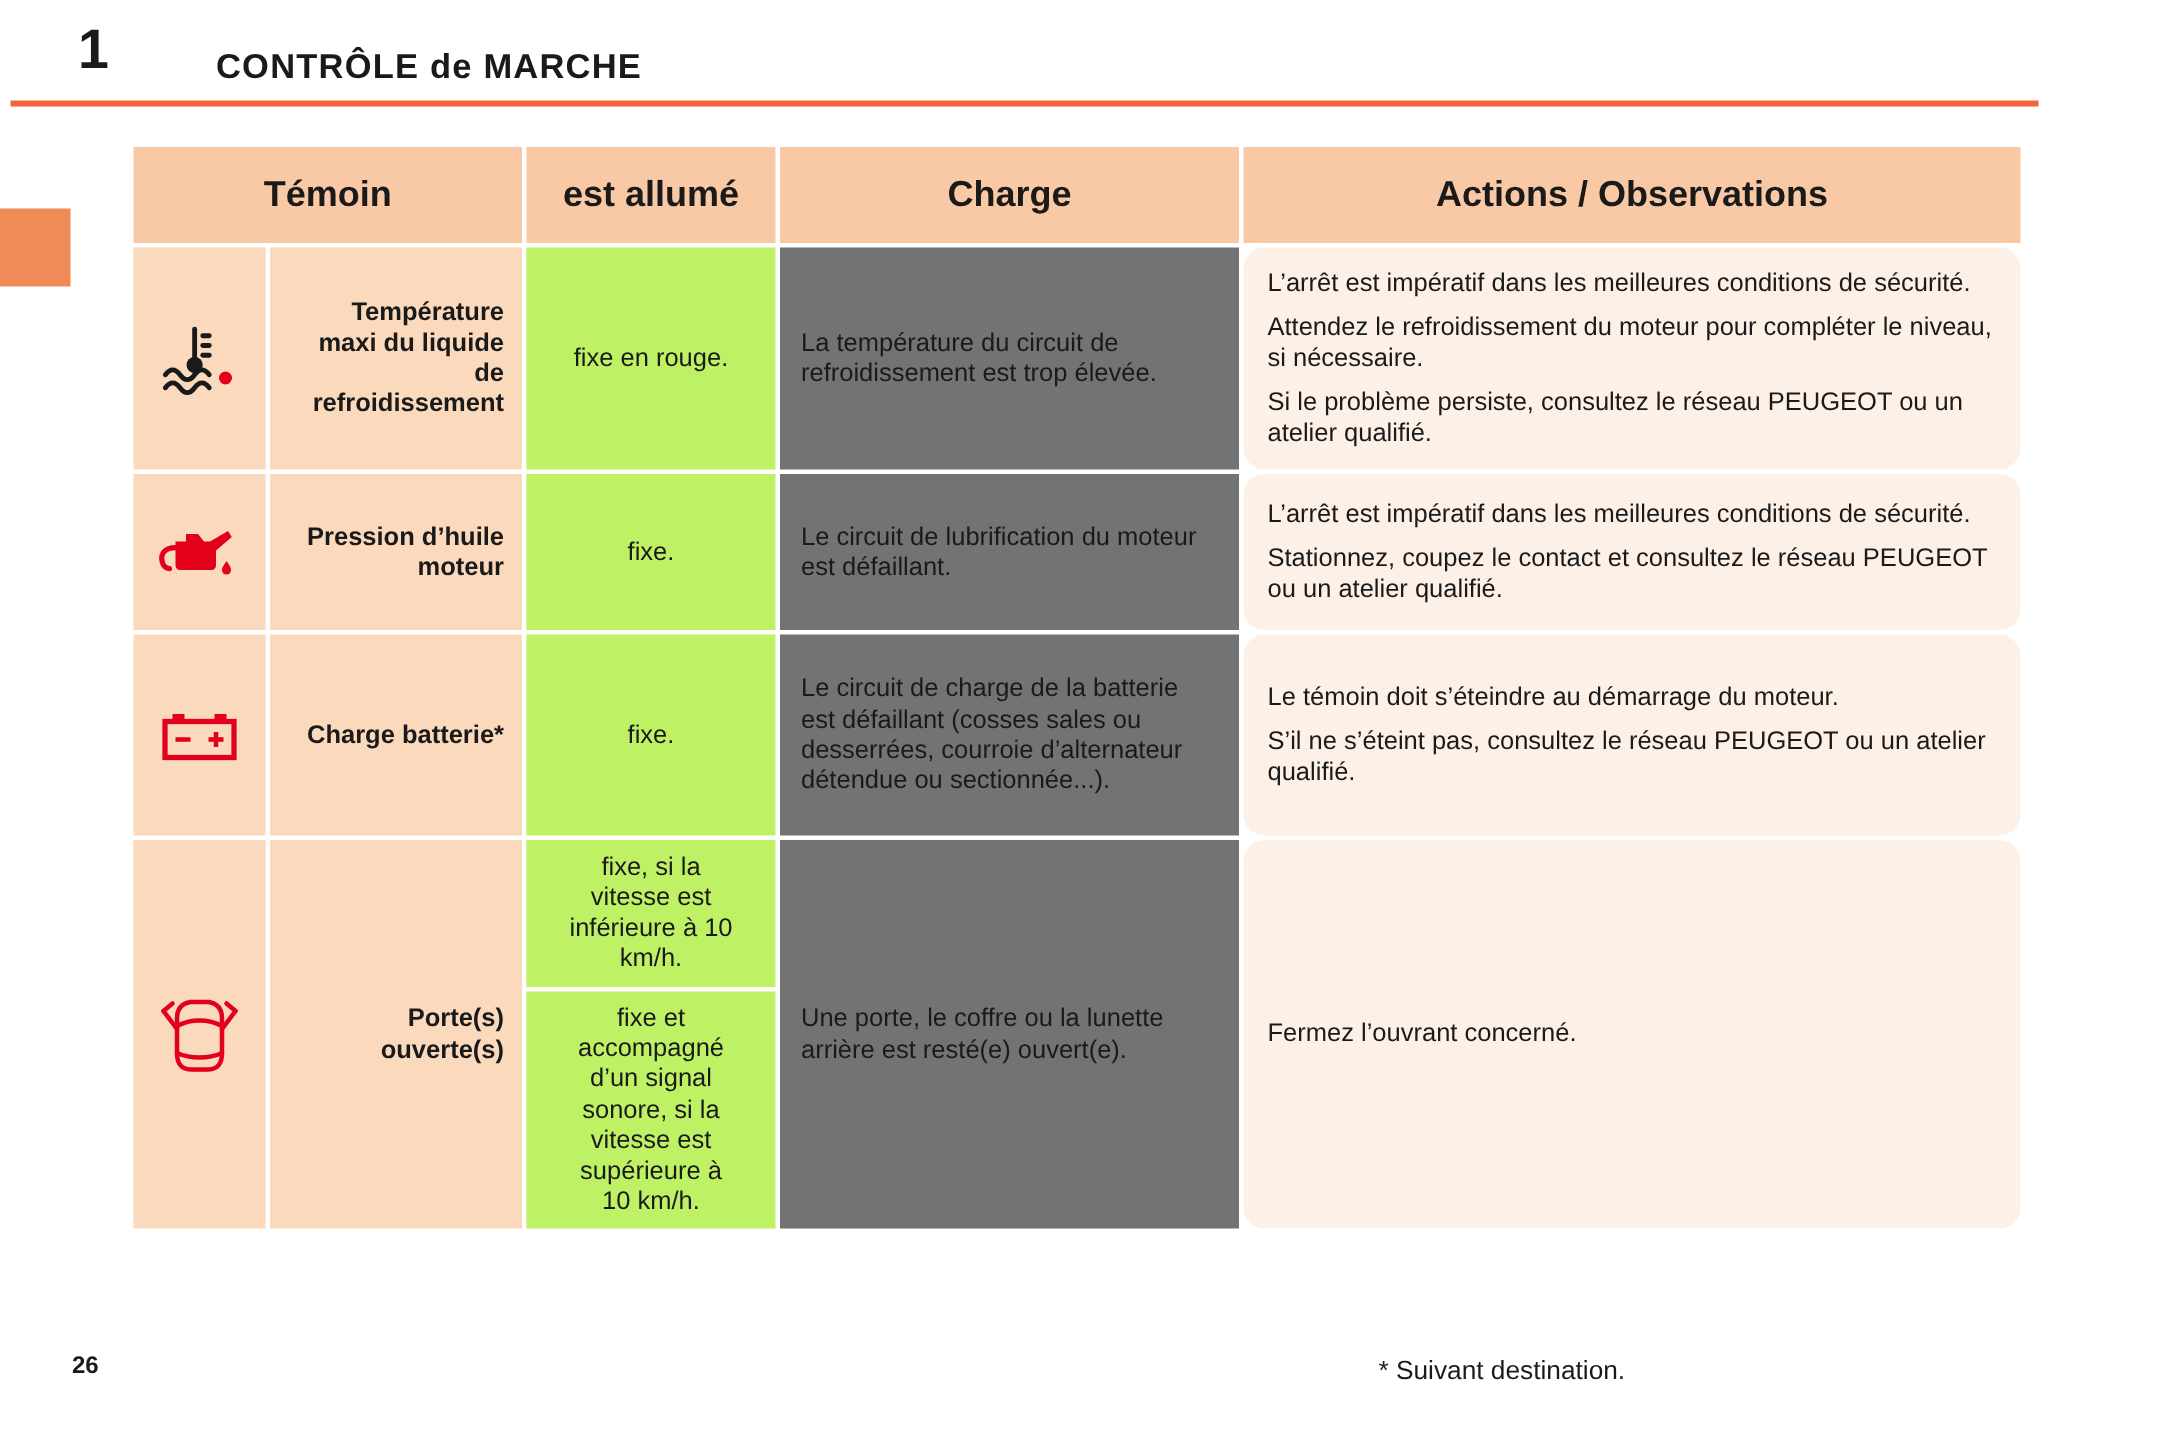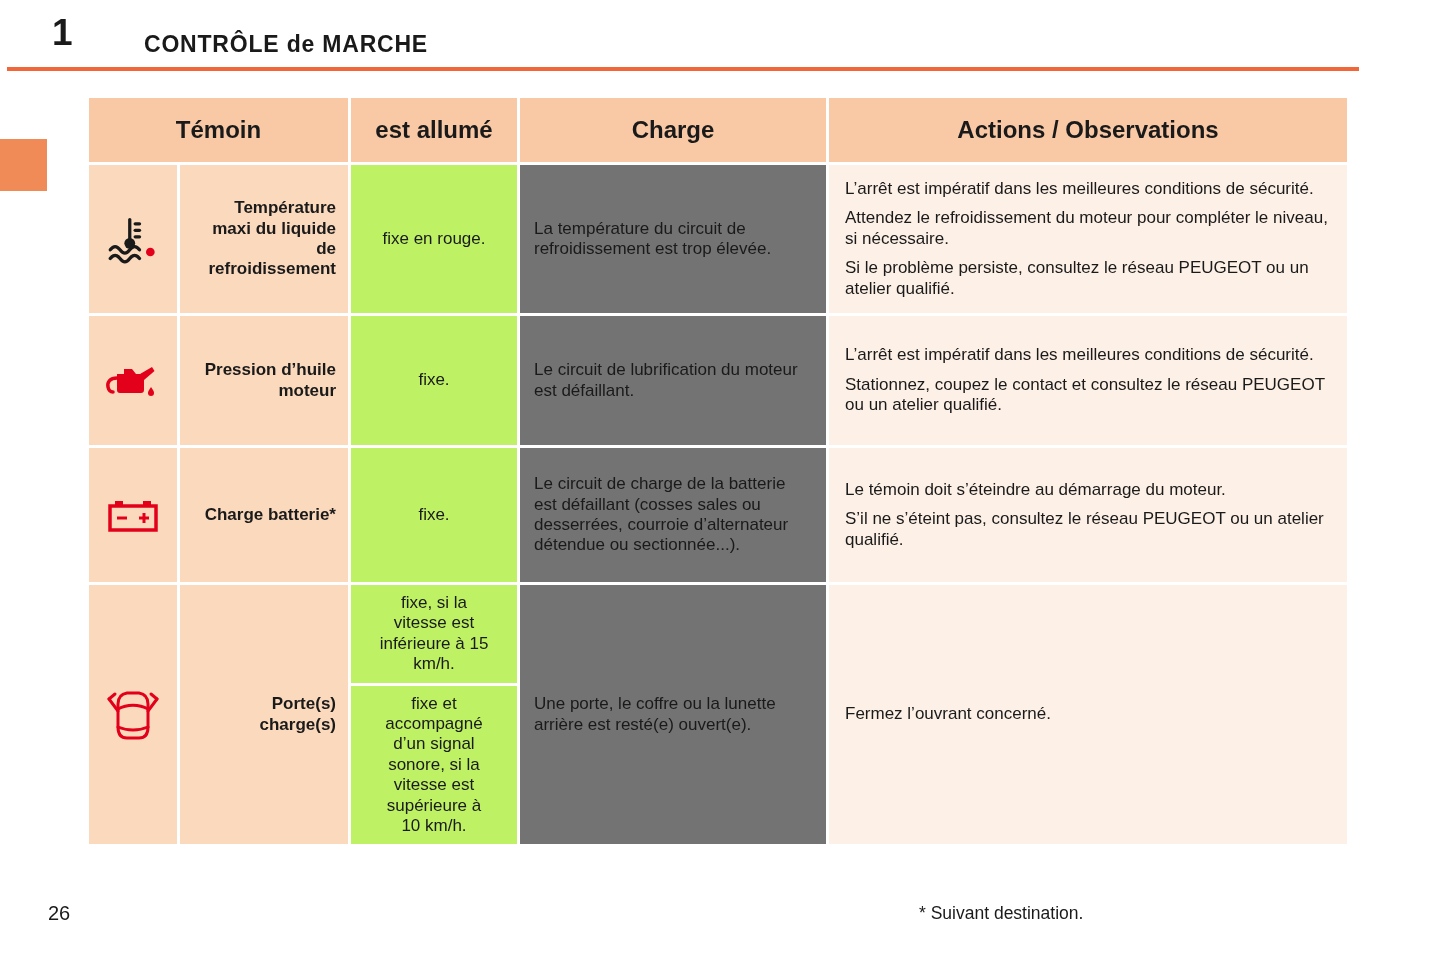--- a/index.html
+++ b/index.html
@@ -17,26 +17,26 @@
     border-collapse:separate;border-spacing:3px;table-layout:fixed;
     font-size:17px;line-height:1.2;
   }
   th,td{padding:8px 12px;vertical-align:middle;word-wrap:break-word;}
   thead th{background:#f9c9a6;font-size:24px;font-weight:bold;height:48px;text-align:center;}
   td.icon-cell{background:#fbd9bd;text-align:center;}
   td.label-cell{background:#fbd9bd;text-align:right;font-weight:bold;padding-left:12px;}
   td.fixe-cell{background:#bef264;text-align:center;}
   td.fixe-narrow{padding-left:28px;padding-right:28px;}
   td.cause-cell{background:#737373;text-align:left;padding:10px 14px;}
-  td.actions-cell{background:#fdf0e6;text-align:left;padding:10px 16px;}
+  td.actions-cell{background:#fdf0e6;text-align:left;padding:10px 16px;border-radius:14px;}
   .actions-cell p{margin:0 0 9px 0;}
   .actions-cell p:last-child{margin-bottom:0;}
 
   .footnote{position:absolute;left:919px;top:903px;font-size:17.5px;}
-  .page-number{position:absolute;left:48px;top:902px;font-size:20px;}
+  .page-number{position:absolute;left:48px;top:902px;font-size:16px;font-weight:bold;}
   svg{display:inline-block;vertical-align:middle;}
 </style>
 </head>
 <body>
 
 <div class="chapter-num">1</div>
 <div class="page-title">CONTRÔLE de MARCHE</div>
 <div class="title-rule"></div>
 <div class="side-tab"></div>
 
@@ -78,21 +78,21 @@
       <td class="label-cell">Température maxi du liquide de refroidissement</td>
       <td class="fixe-cell">fixe en rouge.</td>
       <td class="cause-cell">La température du circuit de refroidissement est trop élevée.</td>
       <td class="actions-cell">
         <p>L’arrêt est impératif dans les meilleures conditions de sécurité.</p>
         <p>Attendez le refroidissement du moteur pour compléter le niveau, si nécessaire.</p>
         <p>Si le problème persiste, consultez le réseau PEUGEOT ou un atelier qualifié.</p>
       </td>
     </tr>
 
-    <tr style="height:129px">
+    <tr style="height:104px">
       <td class="icon-cell">
         <span>
           <svg width="58" height="42" viewBox="0 0 58 42">
             <path d="M13 14 h7 v-5 h8 l4 5 h4 l12 -7 2.5 4 -10.5 9 v10 a3 3 0 0 1 -3 3 H16 a3 3 0 0 1 -3 -3 z" fill="#e2001a"></path>
             <path d="M13 18 c-7 0 -10 4 -9 9 0.7 3.5 3 5 5 5" fill="none" stroke="#e2001a" stroke-width="3.5" stroke-linecap="round"></path>
             <path d="M47 27 c-2 3 -3 4.5 -3 6 a3 3 0 0 0 6 0 c0 -1.5 -1 -3 -3 -6 z" fill="#e2001a"></path>
           </svg>
         </span>
       </td>
       <td class="label-cell">Pression d’huile moteur</td>
@@ -135,22 +135,22 @@
               <path d="M11 22 c9 -5 21 -5 30 0"></path>
               <path d="M11 40 c9 4 21 4 30 0"></path>
               <path d="M11 24 L2 12"></path>
               <path d="M2 12 l6 -5"></path>
               <path d="M41 24 L50 12"></path>
               <path d="M50 12 l-6 -5"></path>
             </g>
           </svg>
         </span>
       </td>
-      <td class="label-cell" rowspan="2">Porte(s) charge(s)</td>
-      <td class="fixe-cell fixe-narrow">fixe, si la vitesse est inférieure à 15 km/h.</td>
+      <td class="label-cell" rowspan="2">Porte(s) ouverte(s)</td>
+      <td class="fixe-cell fixe-narrow">fixe, si la vitesse est inférieure à 10 km/h.</td>
       <td class="cause-cell" rowspan="2">Une porte, le coffre ou la lunette arrière est resté(e) ouvert(e).</td>
       <td class="actions-cell" rowspan="2">
         <p>Fermez l’ouvrant concerné.</p>
       </td>
     </tr>
     <tr style="height:150px">
       <td class="fixe-cell fixe-narrow">fixe et accompagné d’un signal sonore, si la vitesse est supérieure à 10 km/h.</td>
     </tr>
   </tbody>
 </table>

